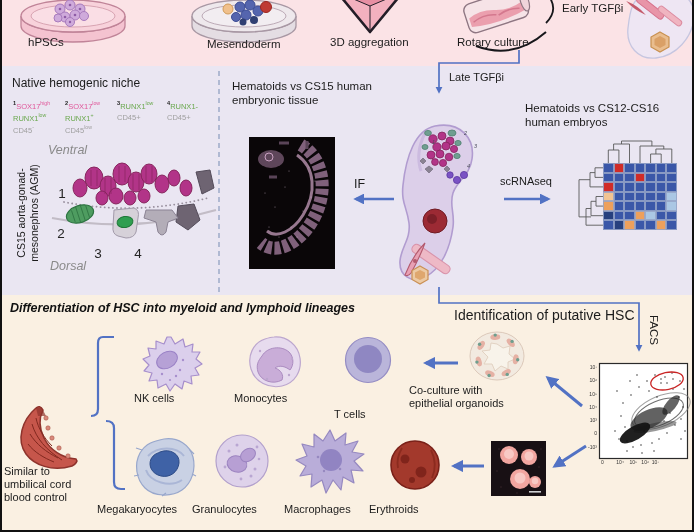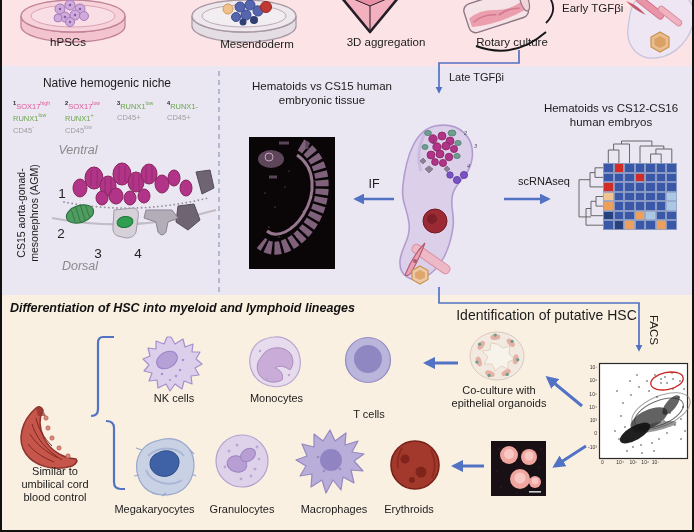--- a/index.html
+++ b/index.html
@@ -4,21 +4,21 @@
 <style>
   html,body{margin:0;padding:0;background:#ffffff;}
   .fig{position:relative;width:694px;height:532px;overflow:hidden;background:#fff;
        border-left:2.5px solid #111;border-right:2.5px solid #111;border-bottom:2.5px solid #111;
        box-sizing:border-box;font-family:"Liberation Sans",sans-serif;color:#1c1c1c;}
   .band{position:absolute;left:0;right:0;}
   .band.top{top:0;height:66px;background:#fbe3e6;}
   .band.mid{top:66px;height:229px;background:#eae6f2;}
   .band.bot{top:295px;height:237px;background:#faf0e2;}
   .abs{position:absolute;}
-  .lbl{position:absolute;font-size:11px;line-height:1.18;text-align:center;z-index:6;white-space:pre-line;}
+  .lbl{position:absolute;font-size:11px;line-height:1.18;z-index:6;white-space:pre-line;}
   .lbl.left{text-align:left;}
   .t115{font-size:11.5px;}
   .t12{font-size:12px;}
   .ital{font-style:italic;color:#8a8a8a;font-size:12.5px;}
   .btitle{font-weight:bold;font-style:italic;font-size:12.5px;text-align:left;color:#111;}
   .vlabel{position:absolute;left:-58px;top:196px;width:168px;height:34px;transform:rotate(-90deg);
           display:flex;align-items:center;justify-content:center;font-size:10.5px;line-height:1.2;
           text-align:center;white-space:pre-line;z-index:6;}
   .facs-rot{position:absolute;left:625px;top:322px;width:50px;height:16px;transform:rotate(90deg);
             font-size:11.5px;text-align:center;z-index:6;}
@@ -466,21 +466,21 @@
 mesonephros (AGM)</div>
   <div class="agm-num" style="left:53px;top:186px">1</div>
   <div class="agm-num" style="left:52px;top:226px">2</div>
   <div class="agm-num" style="left:89px;top:246px">3</div>
   <div class="agm-num" style="left:129px;top:246px">4</div>
 
   <div class="lbl t115" style="left:230px;top:80px;width:180px">Hematoids vs CS15 human
 embryonic tissue</div>
   <div class="lbl" style="left:352px;top:177px;width:40px;font-size:12.5px">IF</div>
   <div class="lbl left" style="left:447px;top:71px;width:80px">Late TGFβi</div>
-  <div class="lbl left" style="left:516px;top:175px;width:72px">scRNAseq</div>
+  <div class="lbl left" style="left:498px;top:175px;width:72px">scRNAseq</div>
   <div class="lbl t115" style="left:523px;top:102px;width:172px">Hematoids vs CS12-CS16
 human embryos</div>
 
   <div class="hem-num" style="left:430px;top:139px">1</div>
   <div class="hem-num" style="left:462px;top:130px">2</div>
   <div class="hem-num" style="left:472px;top:143px">3</div>
   <div class="hem-num" style="left:465px;top:163px">4</div>
 
   <div class="lbl btitle" style="left:8px;top:301px;width:500px">Differentiation of HSC into myeloid and lymphoid lineages</div>
   <div class="lbl" style="left:452px;top:307px;width:185px;font-size:14px">Identification of putative HSC</div>

